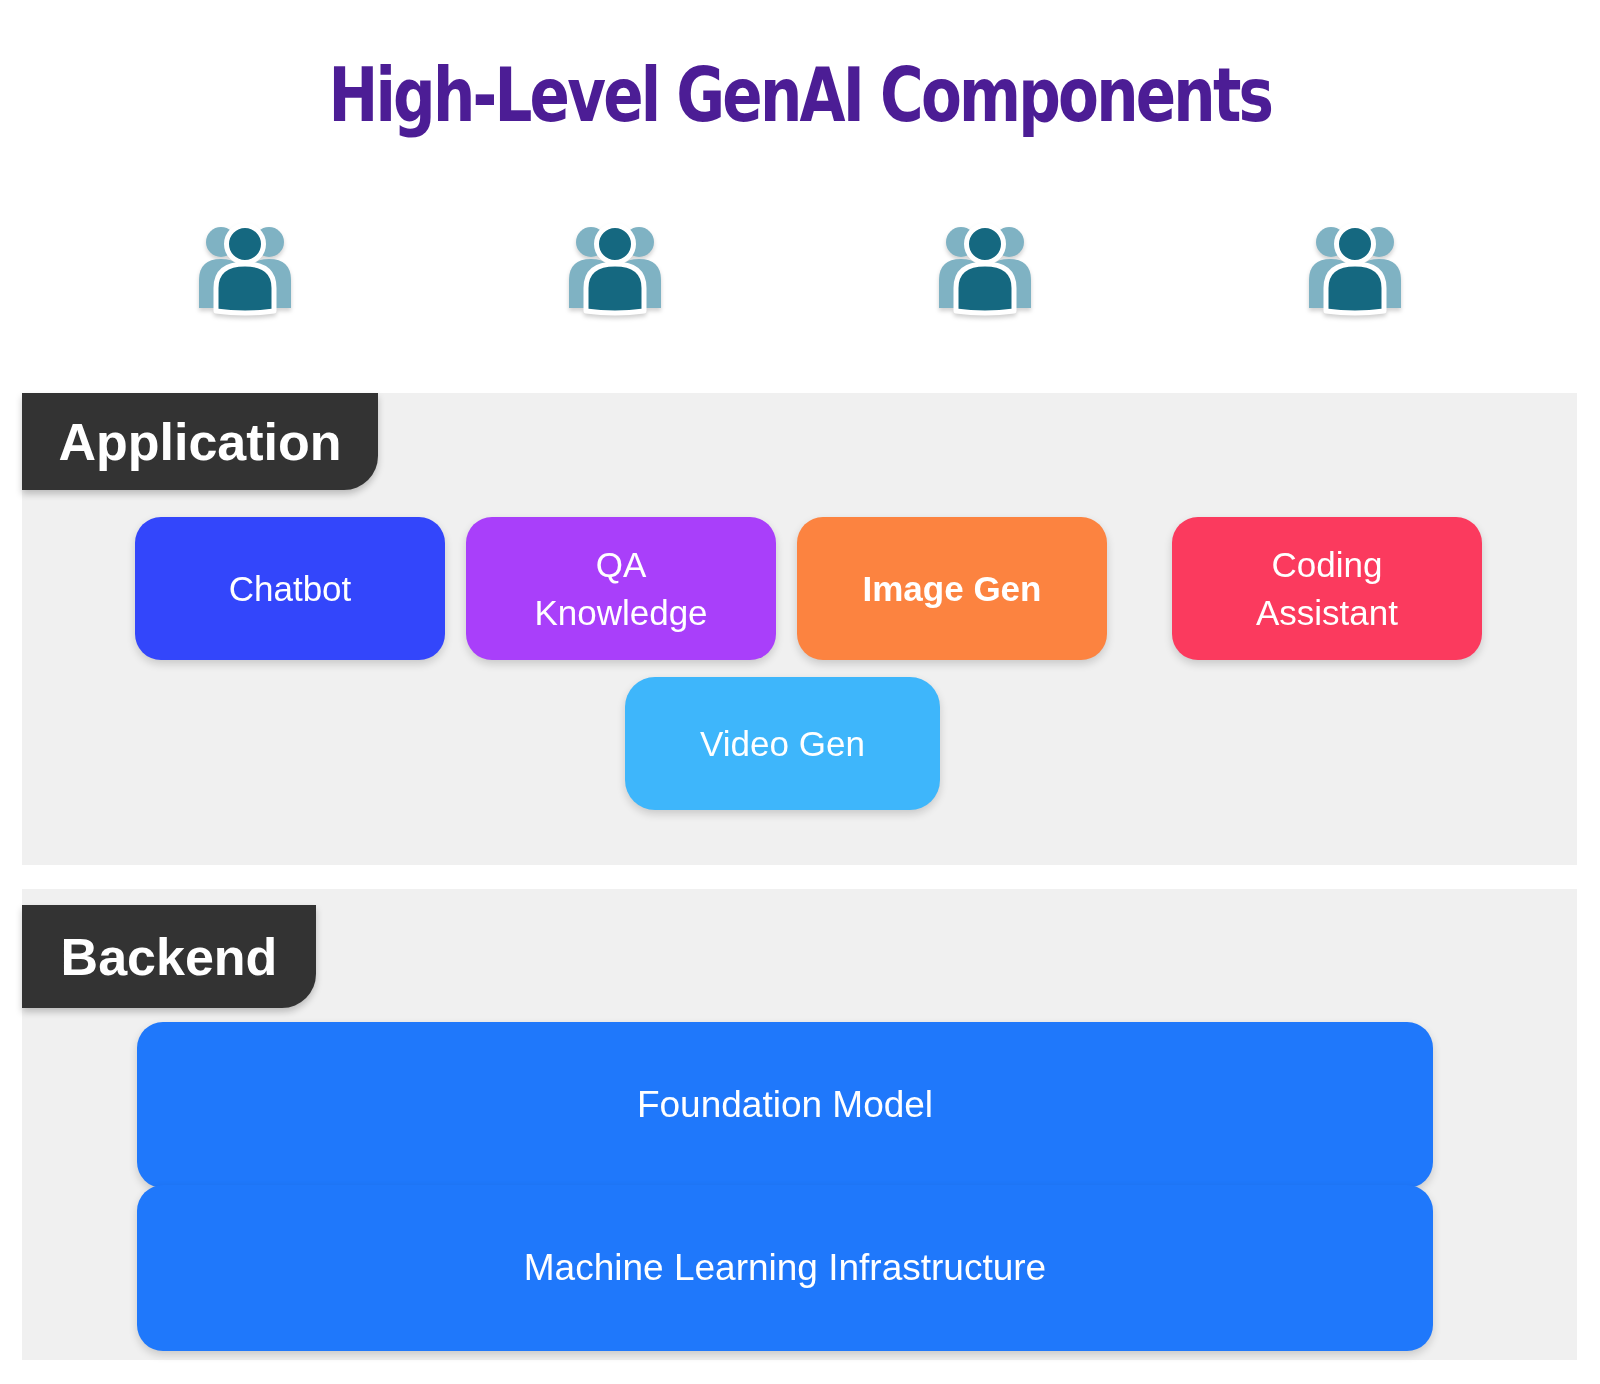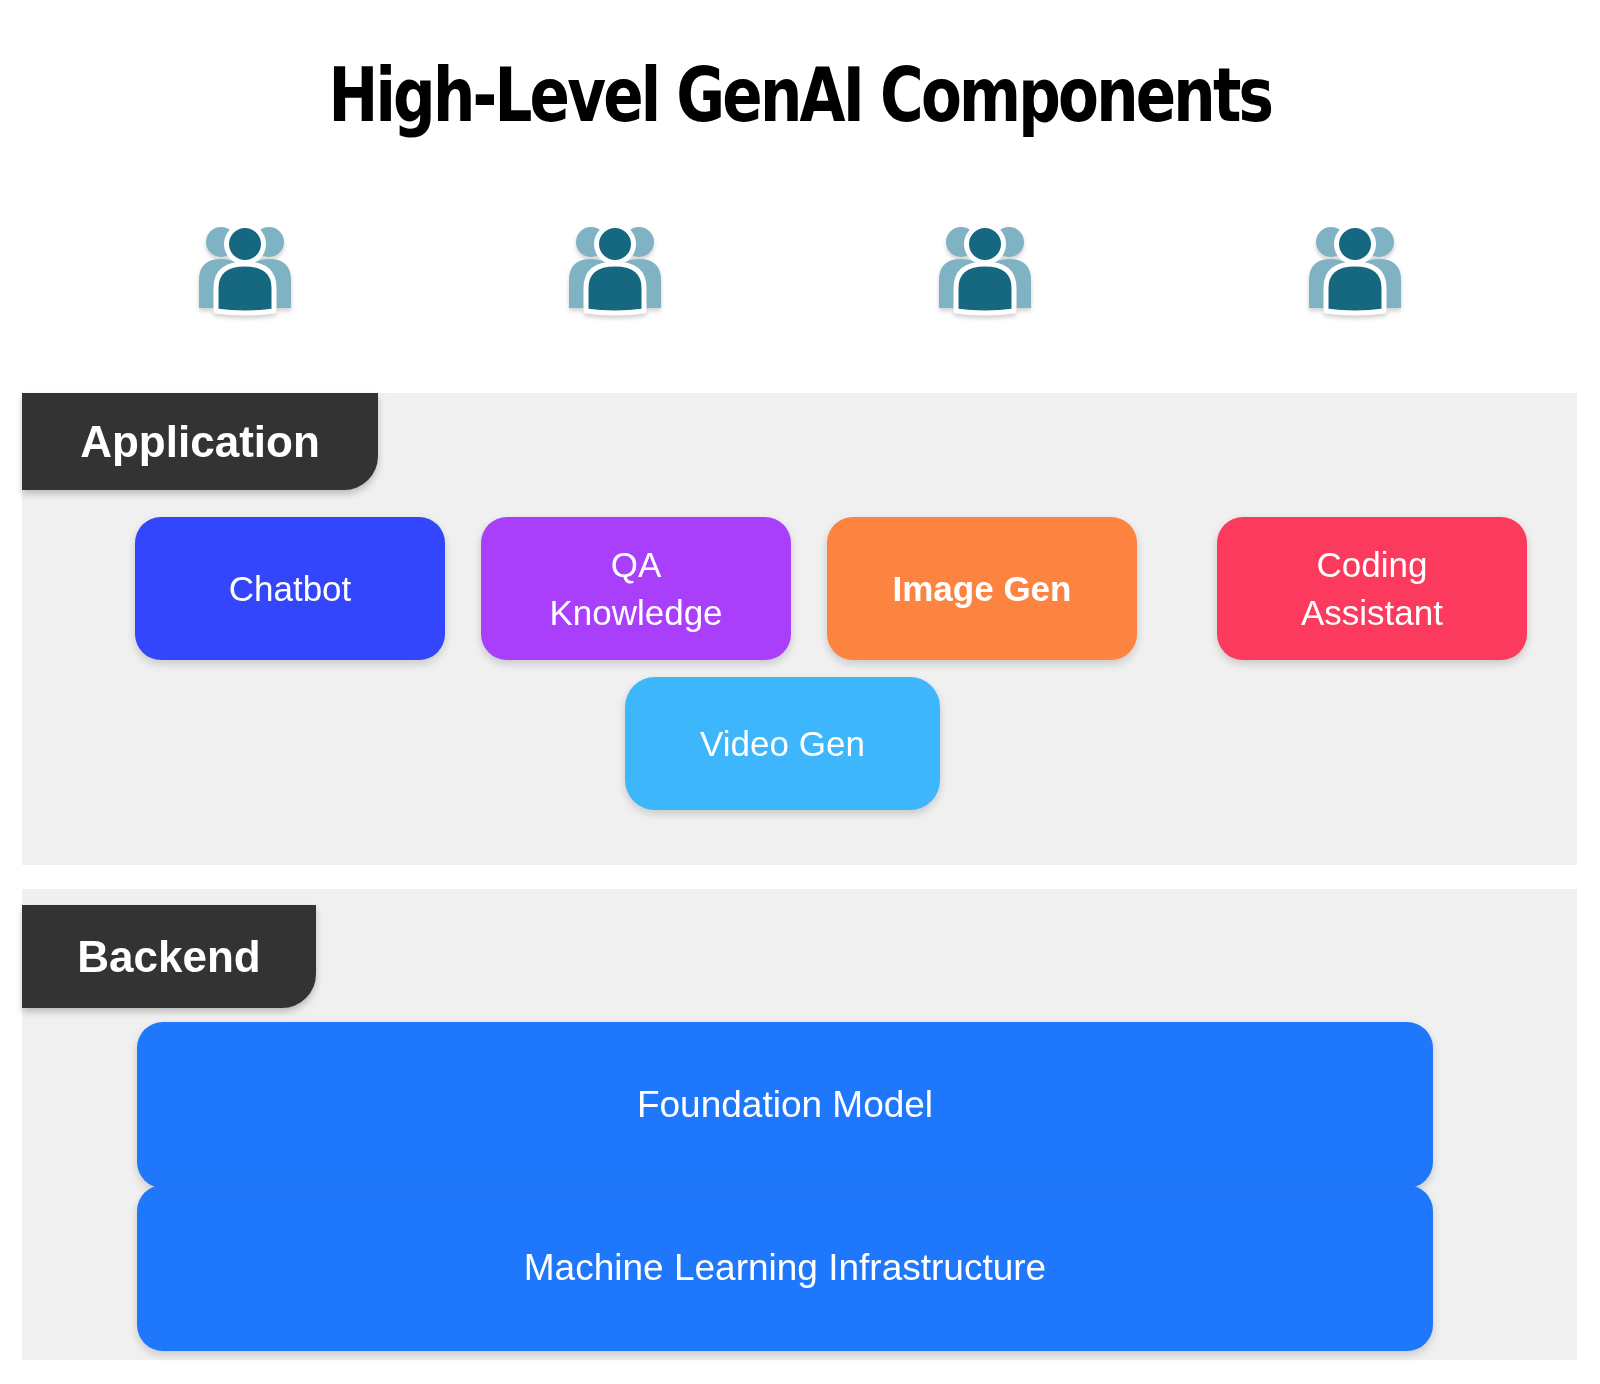--- a/index.html
+++ b/index.html
@@ -13,21 +13,21 @@
     overflow: hidden;
   }
 
   
   .title {
     position: absolute;
     top: 58px;
     left: 0;
     width: 1600px;
     text-align: center;
-    color: #000000;
+    color: #4c1d95;
     font-family: "DejaVu Sans", "Liberation Sans", sans-serif;
     font-size: 64px;
     font-weight: 800;
     letter-spacing: -3px;
   }
   .title span {
     display: inline-block;
     transform: scale(0.93, 1.18);
     transform-origin: center;
   }
@@ -57,21 +57,21 @@
   }
   .panel-application { top: 393px; height: 472px; }
   .panel-backend    { top: 889px; height: 471px; }
 
   .tab {
     position: absolute;
     top: 0;
     left: 0;
     background: #333333;
     color: #ffffff;
-    font-size: 44px;
+    font-size: 52px;
     font-weight: 700;
     display: flex;
     align-items: center;
     justify-content: center;
     border-bottom-right-radius: 34px;
     box-shadow: 0 4px 7px rgba(0,0,0,0.22);
   }
   .tab-application { width: 356px; height: 97px; }
   .tab-backend     { width: 294px; height: 103px; margin-top: 16px; }
 
@@ -88,21 +88,21 @@
     line-height: 1.35;
     white-space: pre-line;
     box-shadow: 0 4px 8px rgba(0,0,0,0.16);
   }
 
   .app-row {
     position: absolute;
     top: 124px;
     left: 113px;
     display: flex;
-    gap: 36px;
+    gap: 21px;
   }
   .app-row .box { width: 310px; height: 143px; }
 
   .box-video {
     position: absolute;
     top: 284px;
     left: 603px;
     width: 315px;
     height: 133px;
   }

